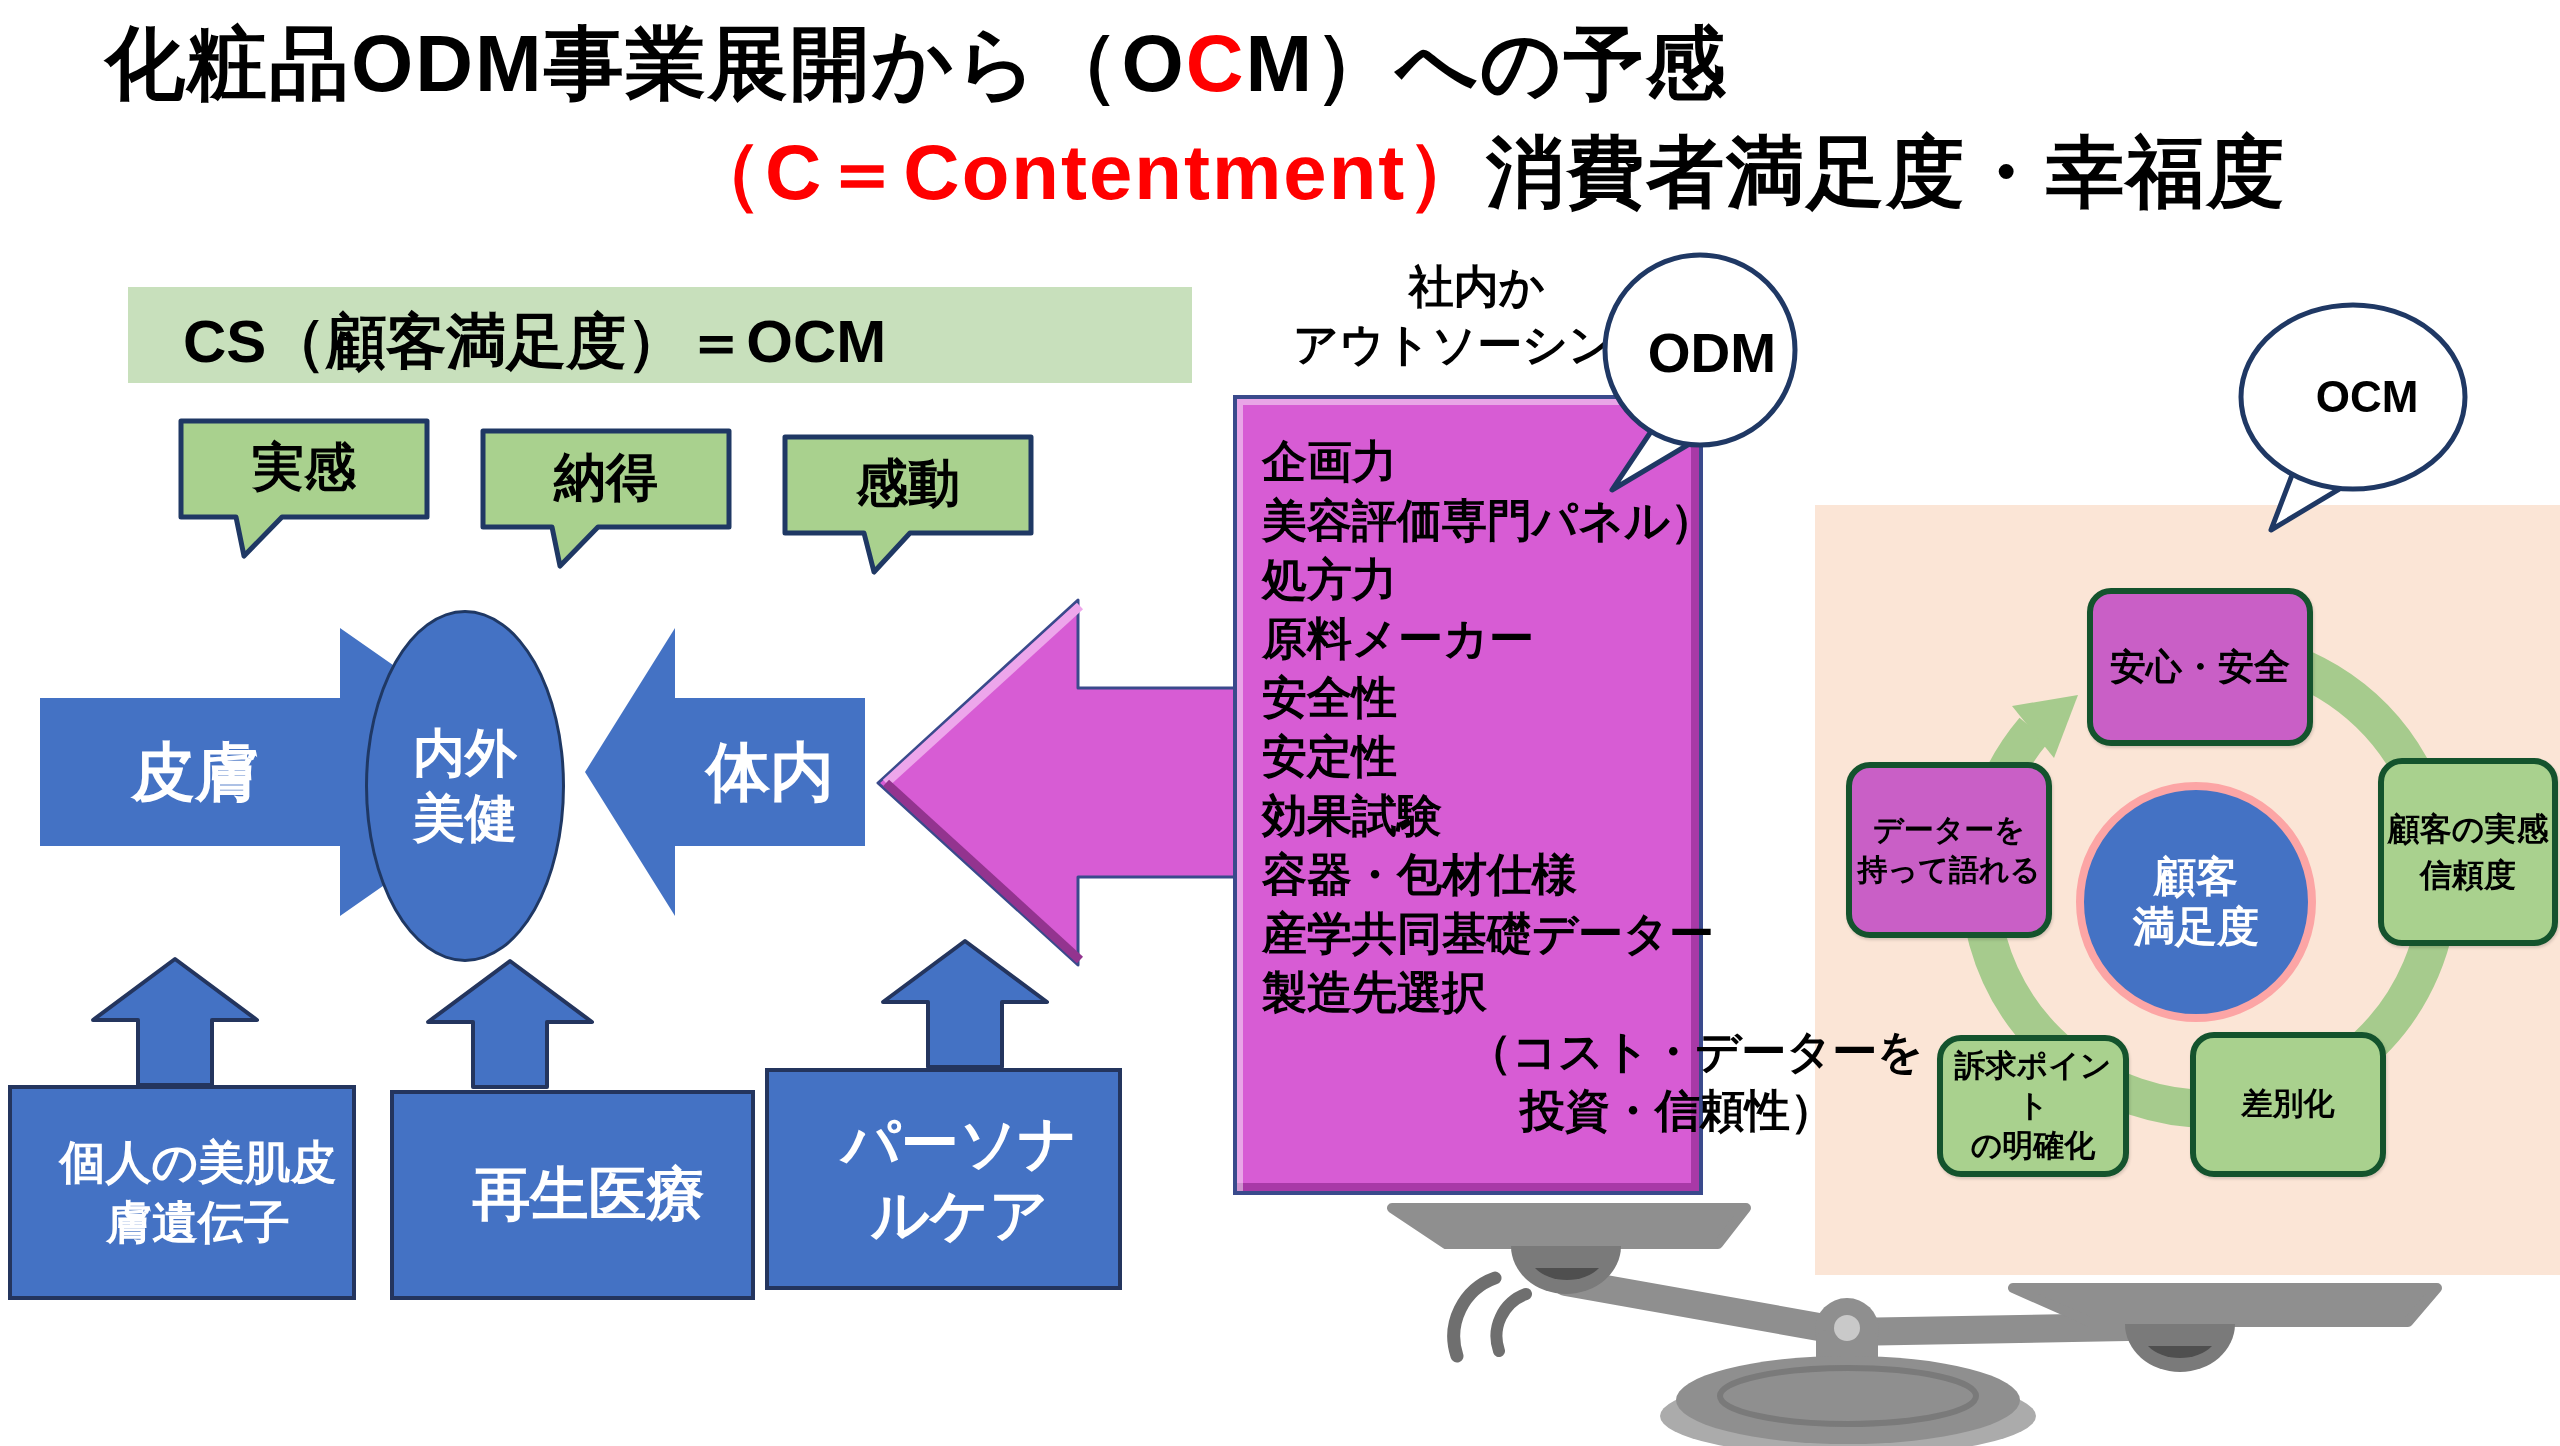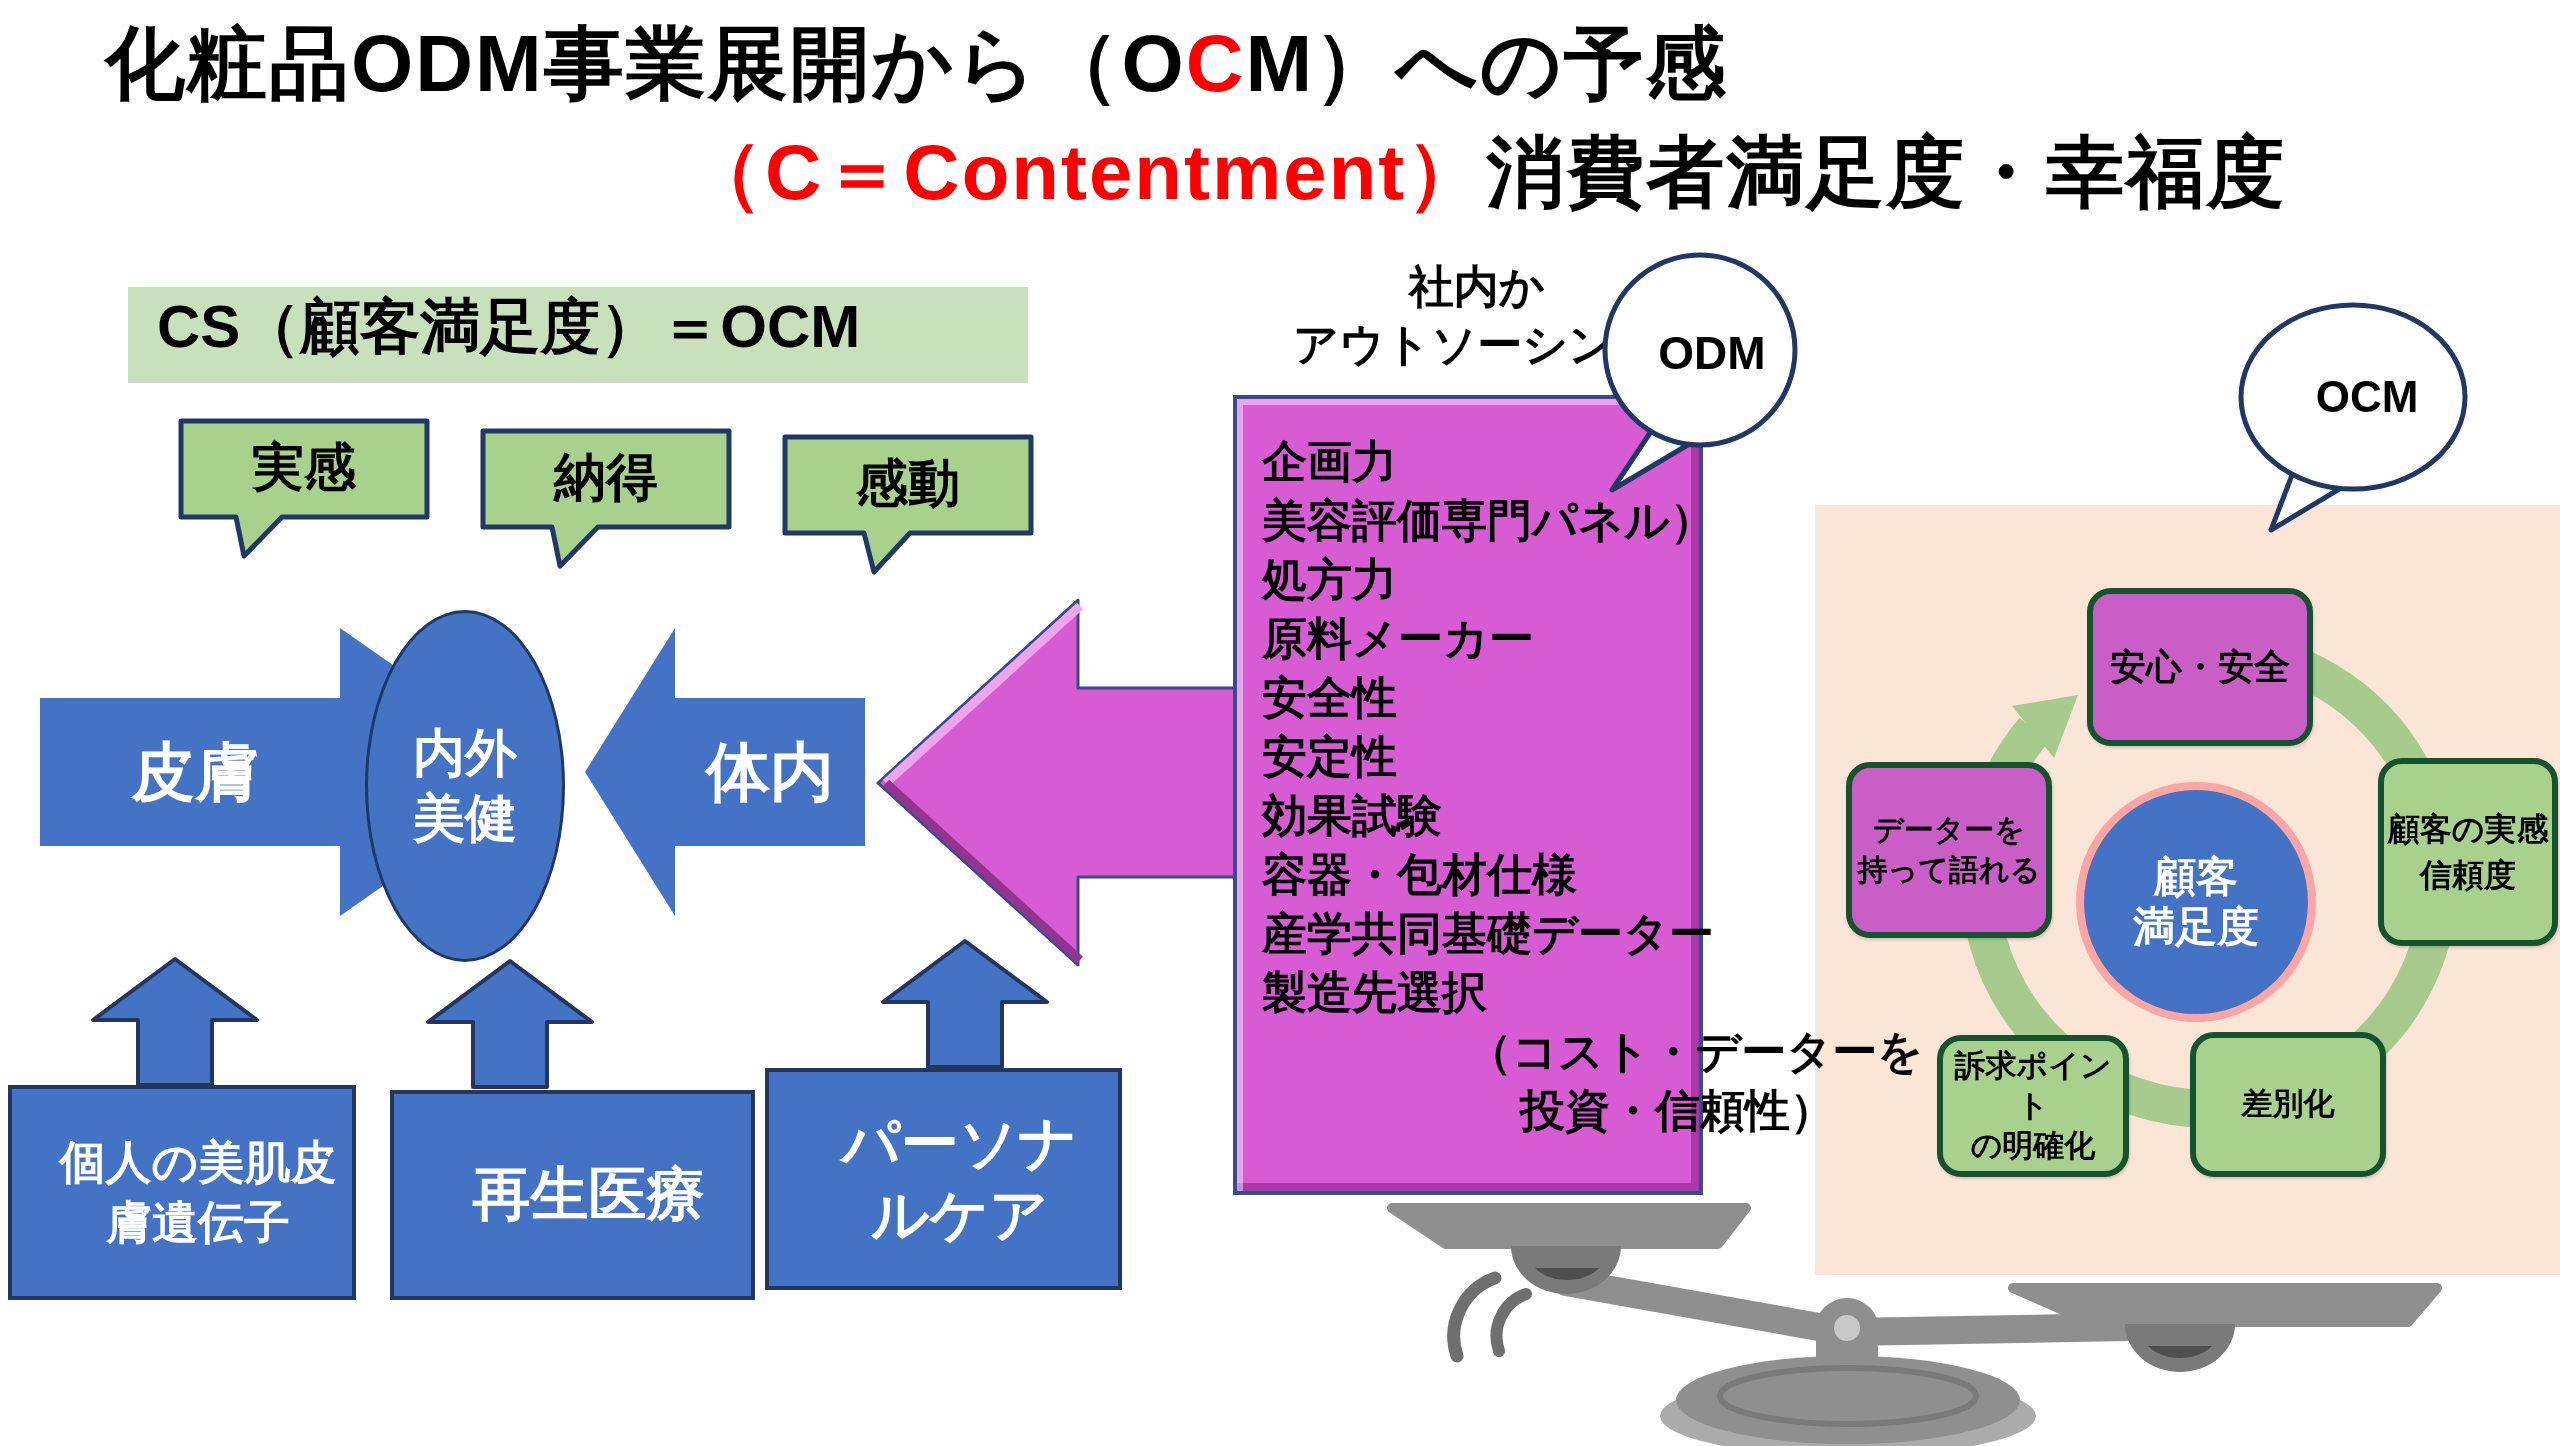--- a/index.html
+++ b/index.html
@@ -8,22 +8,22 @@
   .slide { position:relative; width:2560px; height:1446px; overflow:hidden; background:#ffffff; }
   .abs { position:absolute; }
   .ctr { display:flex; align-items:center; justify-content:center; text-align:center; }
 
   
   .title-line1 { left:105px; top:22px; font-size:80px; line-height:1.05; color:#000; white-space:nowrap; letter-spacing:2px; }
   .title-line2 { left:685px; top:132px; font-size:78px; line-height:1.05; color:#000; white-space:nowrap; letter-spacing:2px; }
   .red { color:#FF0000; }
 
   
-  .cs-box { left:128px; top:287px; width:900px; height:96px; background:#C8E0BC; color:#000;
-            font-size:60px; display:flex; align-items:flex-start; padding-left:29px; white-space:nowrap; }
+  .cs-box { left:128px; top:287px; width:1064px; height:96px; background:#C8E0BC; color:#000;
+            font-size:60px; display:flex; align-items:flex-end; padding-left:55px; white-space:nowrap; }
 
   
   .tab-label { font-size:52px; color:#000; }
 
   
   .ellipse { left:365px; top:610px; width:200px; height:352px; border-radius:50%;
              background:#4472C4; border:3px solid #1F3864; color:#fff; font-size:52px; line-height:1.25; z-index:5; }
   .arrow-label { color:#fff; font-size:64px; z-index:6; white-space:nowrap; }
 
   
@@ -36,21 +36,21 @@
   .magenta-box { left:1233px; top:395px; width:470px; height:800px; background:#D75CD4;
                  border:4px solid #3A4A8C;
                  box-shadow: inset 6px 6px 0 rgba(255,255,255,0.45), inset -8px -8px 0 rgba(130,30,130,0.55);
                  z-index:6; }
   .magenta-list { left:1262px; top:432px; width:440px; z-index:7; }
   .m-line { height:59px; font-size:45px; color:#000; white-space:nowrap; line-height:59px; }
   .indent1 { padding-left:205px; }
   .indent2 { padding-left:258px; }
 
   .note { left:1293px; top:258px; font-size:45px; line-height:1.28; color:#000; white-space:nowrap;text-align:center; }
-  .bubble-label { font-size:46px; color:#000; z-index:9; }
+  .bubble-label { font-size:55px; color:#000; z-index:9; }
 
   
   .peach { left:1815px; top:505px; width:745px; height:770px; background:#FBE5D6; z-index:2; }
   .dg-box { border:6px solid #14532d; border-radius:24px; color:#000; z-index:4;
             box-shadow:1px 2px 3px rgba(0,0,0,0.15); }
   .dg-magenta { background:#C95FC6; }
   .dg-green { background:#A9D18E; }
   .dg-top    { left:2087px; top:588px;  width:226px; height:158px; font-size:36px; }
   .dg-left   { left:1846px; top:762px;  width:206px; height:176px; font-size:30px; line-height:1.35; }
   .dg-right  { left:2378px; top:758px;  width:180px; height:188px; font-size:32px; line-height:1.45; }

